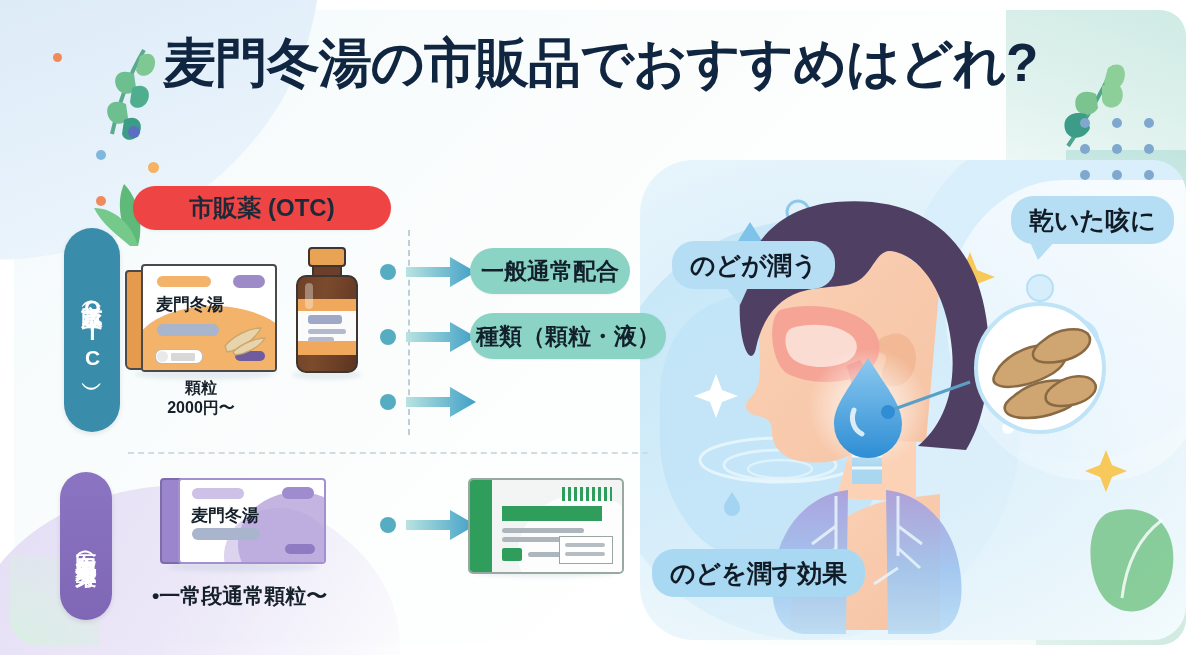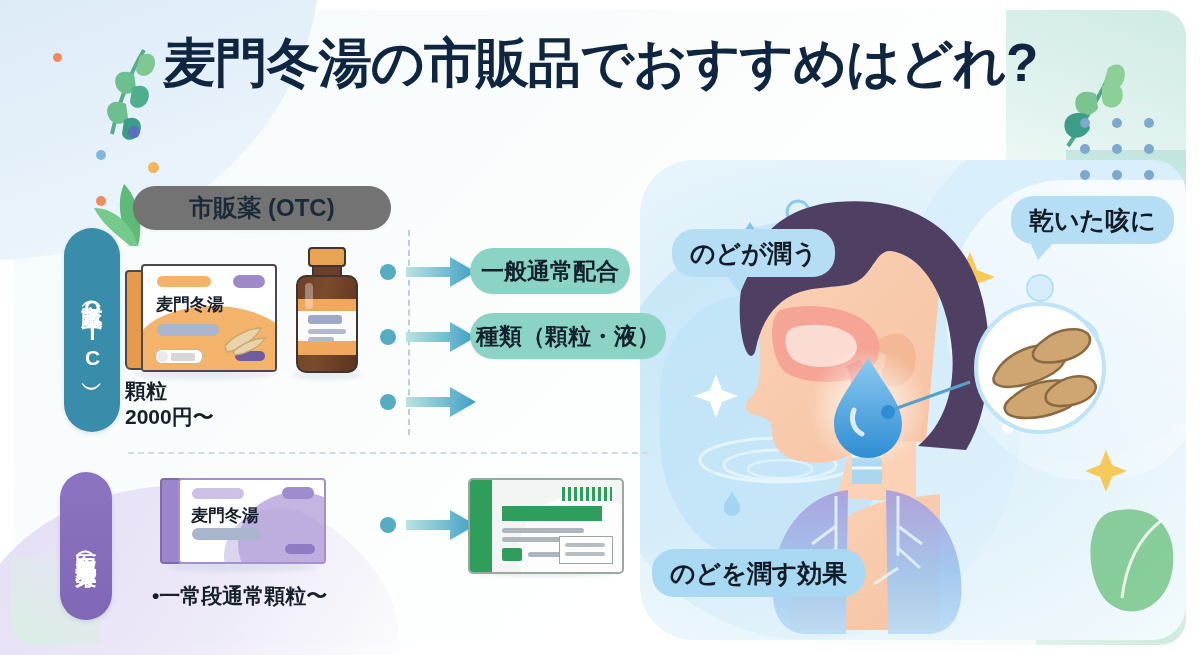--- a/index.html
+++ b/index.html
@@ -39,21 +39,21 @@
          color:#10253f;letter-spacing:-1px;line-height:1.2;white-space:nowrap;}
 
   
   .leaf-sprig{position:absolute;}
   .dot{position:absolute;border-radius:50%;}
   .dotgrid{position:absolute;right:44px;top:118px;width:76px;height:62px;}
   .dotgrid i{position:absolute;width:10px;height:10px;border-radius:50%;background:#7fa8cf;}
 
   
   .otc-badge{position:absolute;left:133px;top:186px;width:258px;height:44px;border-radius:22px;
-        background:#737373;display:flex;align-items:center;justify-content:center;
+        background:#ef4444;display:flex;align-items:center;justify-content:center;
         font-size:24px;font-weight:bold;color:#1b2a38;box-shadow:0 1px 3px rgba(0,0,0,.06);text-align:center;}
 
   .vlabel{position:absolute;border-radius:30px;display:flex;align-items:center;justify-content:center;
         writing-mode:vertical-rl;text-orientation:upright;font-size:21px;font-weight:bold;color:#ffffff;
         letter-spacing:2px;box-shadow:0 2px 5px rgba(0,0,0,.10);}
   .vlabel.otc{left:64px;top:228px;width:56px;height:204px;background:#3a8cab;}
   .vlabel.rx{left:60px;top:472px;width:52px;height:148px;background:linear-gradient(180deg,#8b74c2,#7f67b6);}
 
   .divider{position:absolute;left:128px;top:452px;width:520px;height:0;border-top:2px dashed #cfdde2;}
   .vdash{position:absolute;left:408px;top:230px;width:0;height:205px;border-left:2px dashed #bccfd6;}
@@ -80,21 +80,21 @@
   .bottle .cap{position:absolute;left:14px;top:0;width:38px;height:20px;border-radius:4px;background:linear-gradient(180deg,#eaa martyr,#e3a051);background:#e8a354;border:2px solid #3e3430;box-sizing:border-box;}
   .bottle .neck{position:absolute;left:18px;top:18px;width:30px;height:12px;background:#6b3f2a;border:2px solid #3e3430;box-sizing:border-box;}
   .bottle .body{position:absolute;left:2px;top:28px;width:62px;height:98px;border-radius:10px;background:linear-gradient(100deg,#6e4026 0%,#7c4b2d 40%,#5d3421 100%);border:2px solid #3e3430;box-sizing:border-box;overflow:hidden;}
   .bottle .lblband{position:absolute;left:0;top:22px;width:100%;height:56px;background:#f0a85c;}
   .bottle .lblwhite{position:absolute;left:0;top:34px;width:100%;height:30px;background:#fbfbfb;}
   .bottle .l1{position:absolute;left:10px;top:38px;width:34px;height:9px;border-radius:3px;background:#9fa8c6;}
   .bottle .l2{position:absolute;left:10px;top:52px;width:38px;height:5px;border-radius:3px;background:#b3bace;}
   .bottle .l3{position:absolute;left:10px;top:60px;width:26px;height:5px;border-radius:3px;background:#b3bace;}
   .bottle .gloss{position:absolute;left:7px;top:6px;width:8px;height:26px;border-radius:6px;background:rgba(255,255,255,.35);}
 
-  .cap-txt{position:absolute;text-align:left;font-size:21px;font-weight:bold;color:#16202a;line-height:1.25;white-space:nowrap;}
+  .cap-txt{position:absolute;text-align:center;font-size:16px;font-weight:bold;color:#16202a;line-height:1.25;white-space:nowrap;}
 
   
   .rxbox{position:absolute;left:160px;top:478px;width:166px;height:86px;}
   .rxbox .side{position:absolute;left:0;top:0;width:22px;height:86px;background:#9b85cc;border:2px solid #7d6cab;border-radius:4px 0 0 4px;box-sizing:border-box;}
   .rxbox .face{position:absolute;left:18px;top:0;width:148px;height:86px;background:#ffffff;border:2px solid #a290cf;border-radius:4px;overflow:hidden;box-sizing:border-box;}
   .rxbox .wv1{position:absolute;right:-34px;bottom:-34px;width:120px;height:104px;border-radius:50%;background:#b9a7dd;opacity:.85;}
   .rxbox .wv2{position:absolute;right:-10px;bottom:-42px;width:110px;height:96px;border-radius:50%;background:#dcd3ef;}
   .rxbox .b1{position:absolute;left:12px;top:8px;width:52px;height:11px;border-radius:6px;background:#cdc1e8;}
   .rxbox .b2{position:absolute;right:10px;top:7px;width:32px;height:12px;border-radius:6px;background:#9f8ccf;}
   .rxbox .b3{position:absolute;left:12px;top:48px;width:68px;height:12px;border-radius:6px;background:#a9b4cd;}
@@ -124,21 +124,21 @@
   .greenpill{position:absolute;height:46px;border-radius:23px;background:#8bd3c4;
         display:flex;align-items:center;justify-content:center;font-size:23px;font-weight:bold;color:#12202c;
         white-space:nowrap;box-shadow:0 1px 2px rgba(0,0,0,.05);}
 
   .cap-rx{position:absolute;font-size:21px;font-weight:bold;color:#16202a;white-space:nowrap;}
 
   
   .bubble{position:absolute;background:#b5ddf4;border-radius:22px;display:flex;align-items:center;justify-content:center;
         font-size:25px;font-weight:bold;color:#111b26;white-space:nowrap;padding:0 18px;height:48px;}
   .bubble .tail{position:absolute;width:0;height:0;}
-  .bub1{left:672px;top:229px;}
+  .bub1{left:672px;top:241px;}
   .bub1 .tail{bottom:-16px;left:52px;border-left:16px solid transparent;border-right:9px solid transparent;border-top:20px solid #b5ddf4;}
   .bub2{left:1011px;top:196px;}
   .bub2 .tail{bottom:-16px;left:18px;border-left:9px solid transparent;border-right:18px solid transparent;border-top:20px solid #b5ddf4;}
   .bub3{left:652px;top:549px;background:#a9d8f3;}
 </style>
 </head>
 <body>
 
 <div id="canvas">
 

